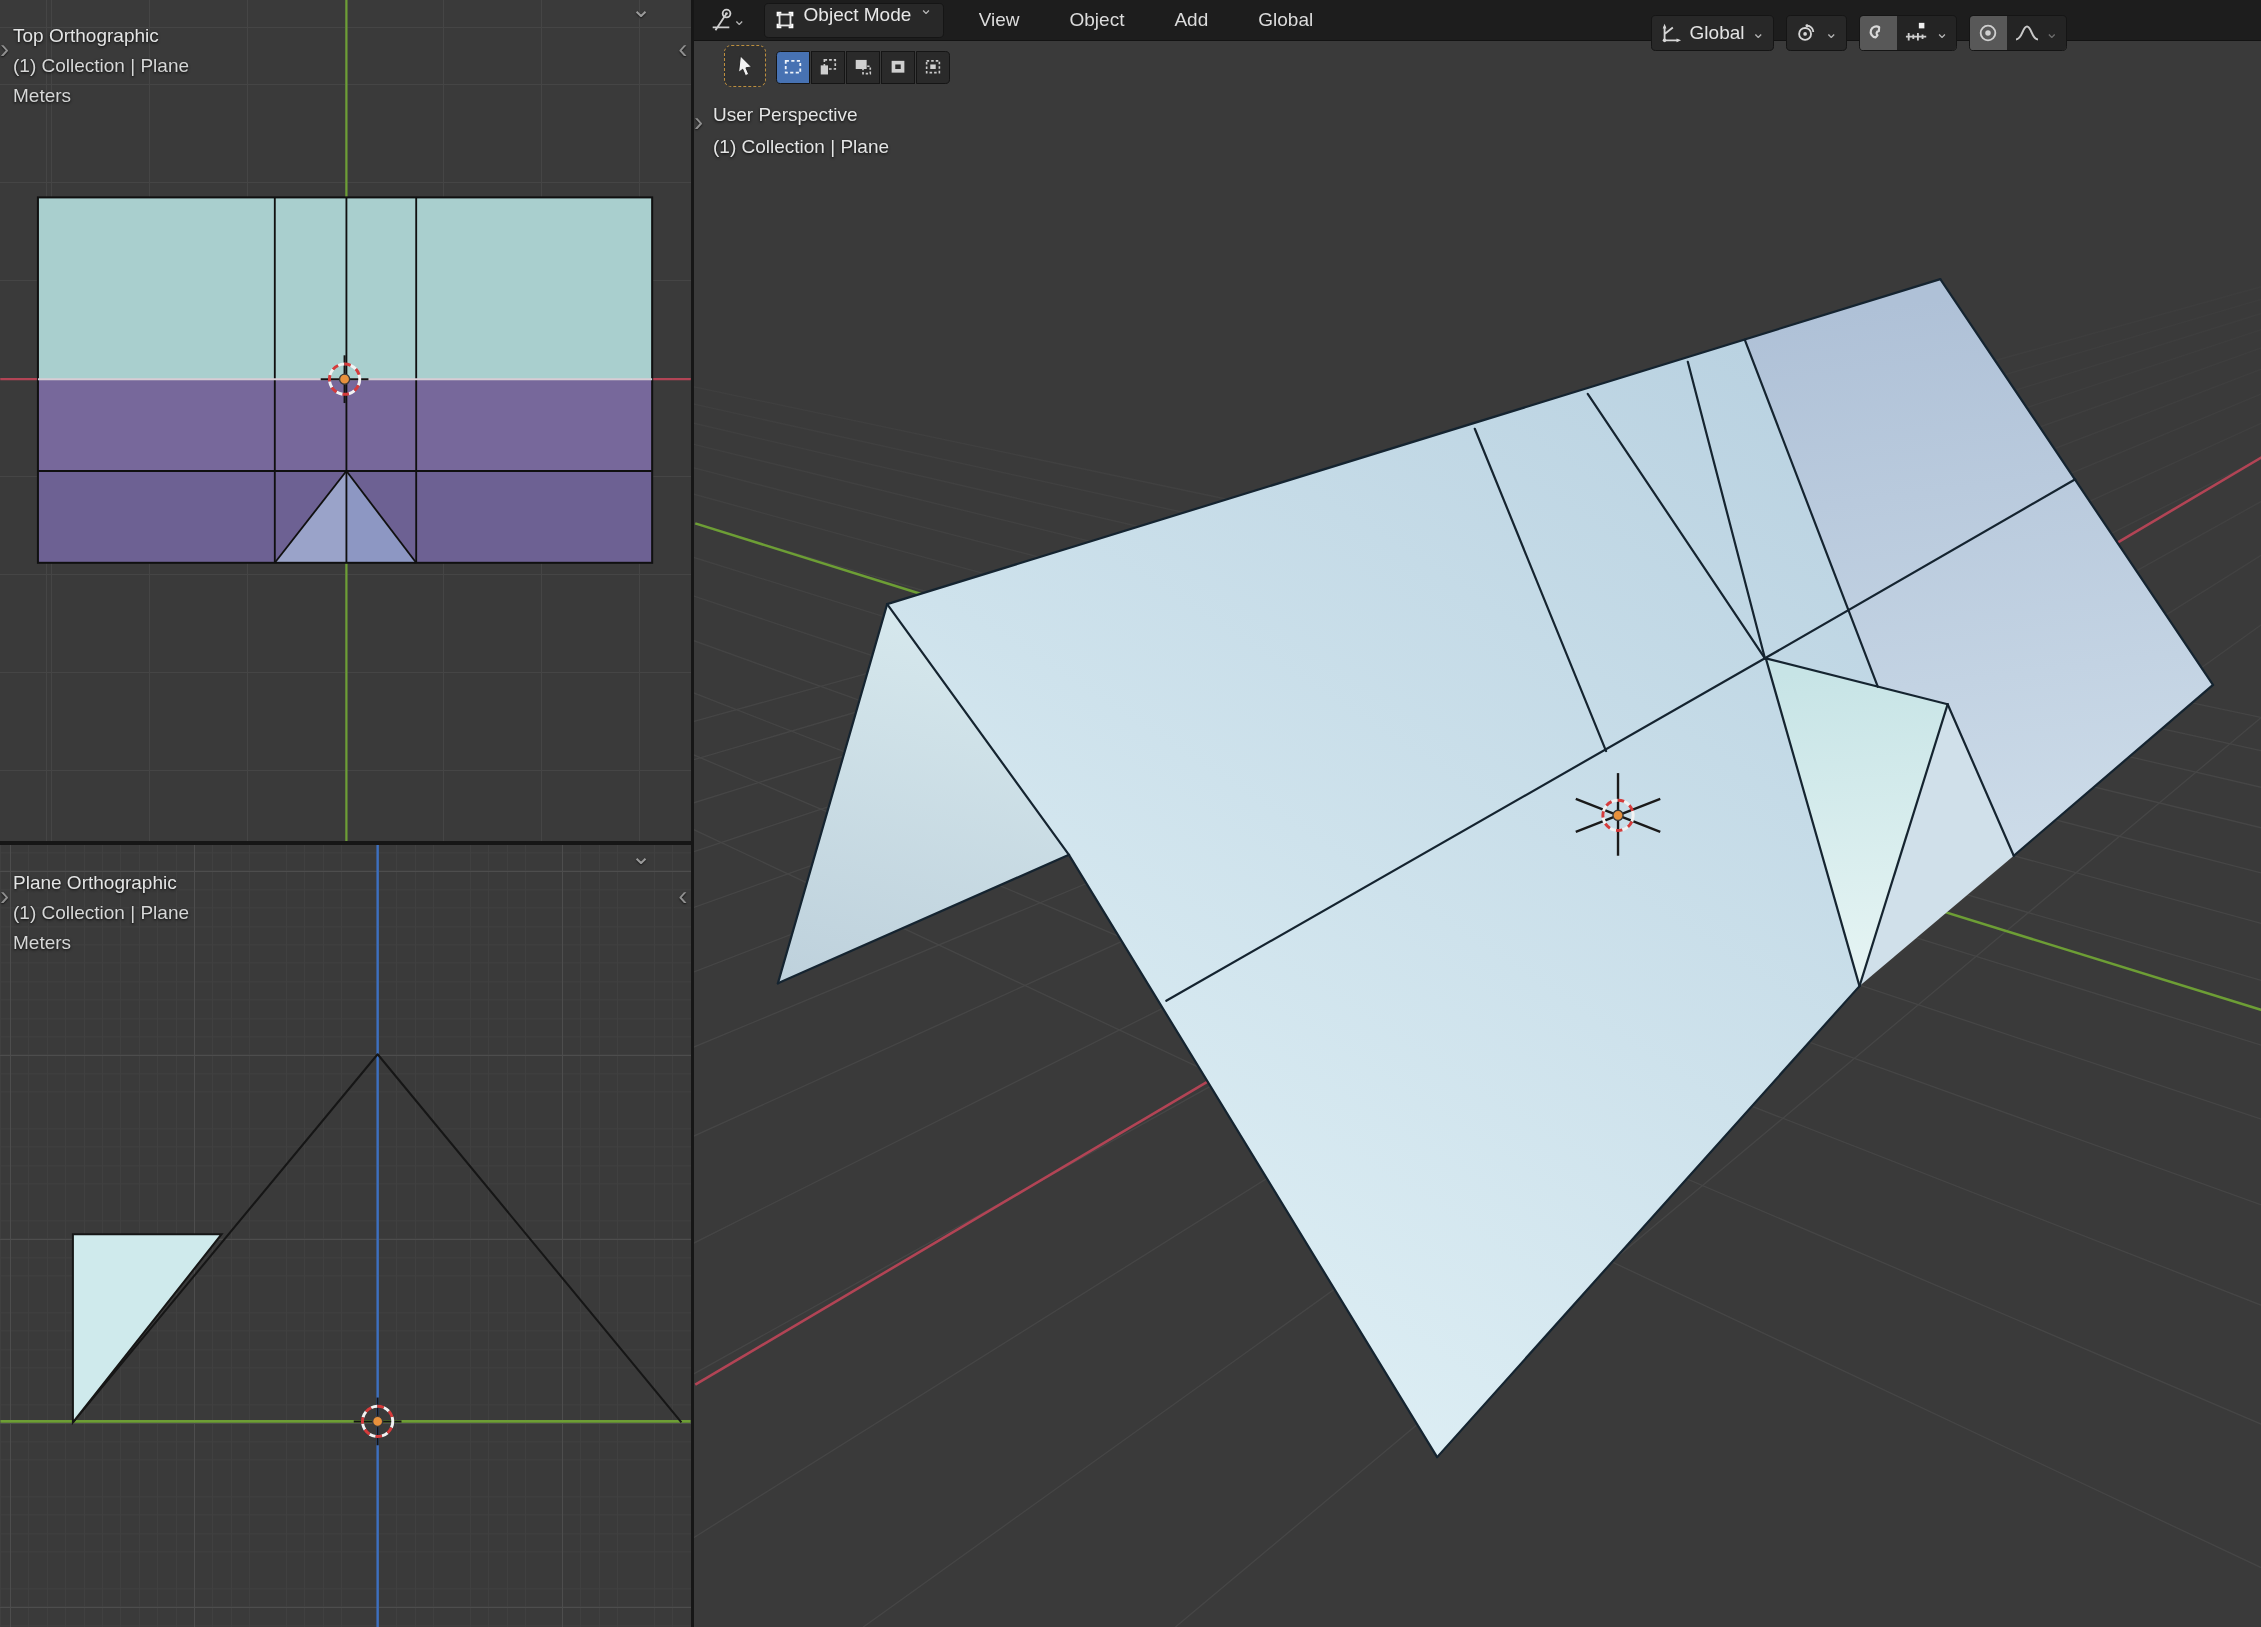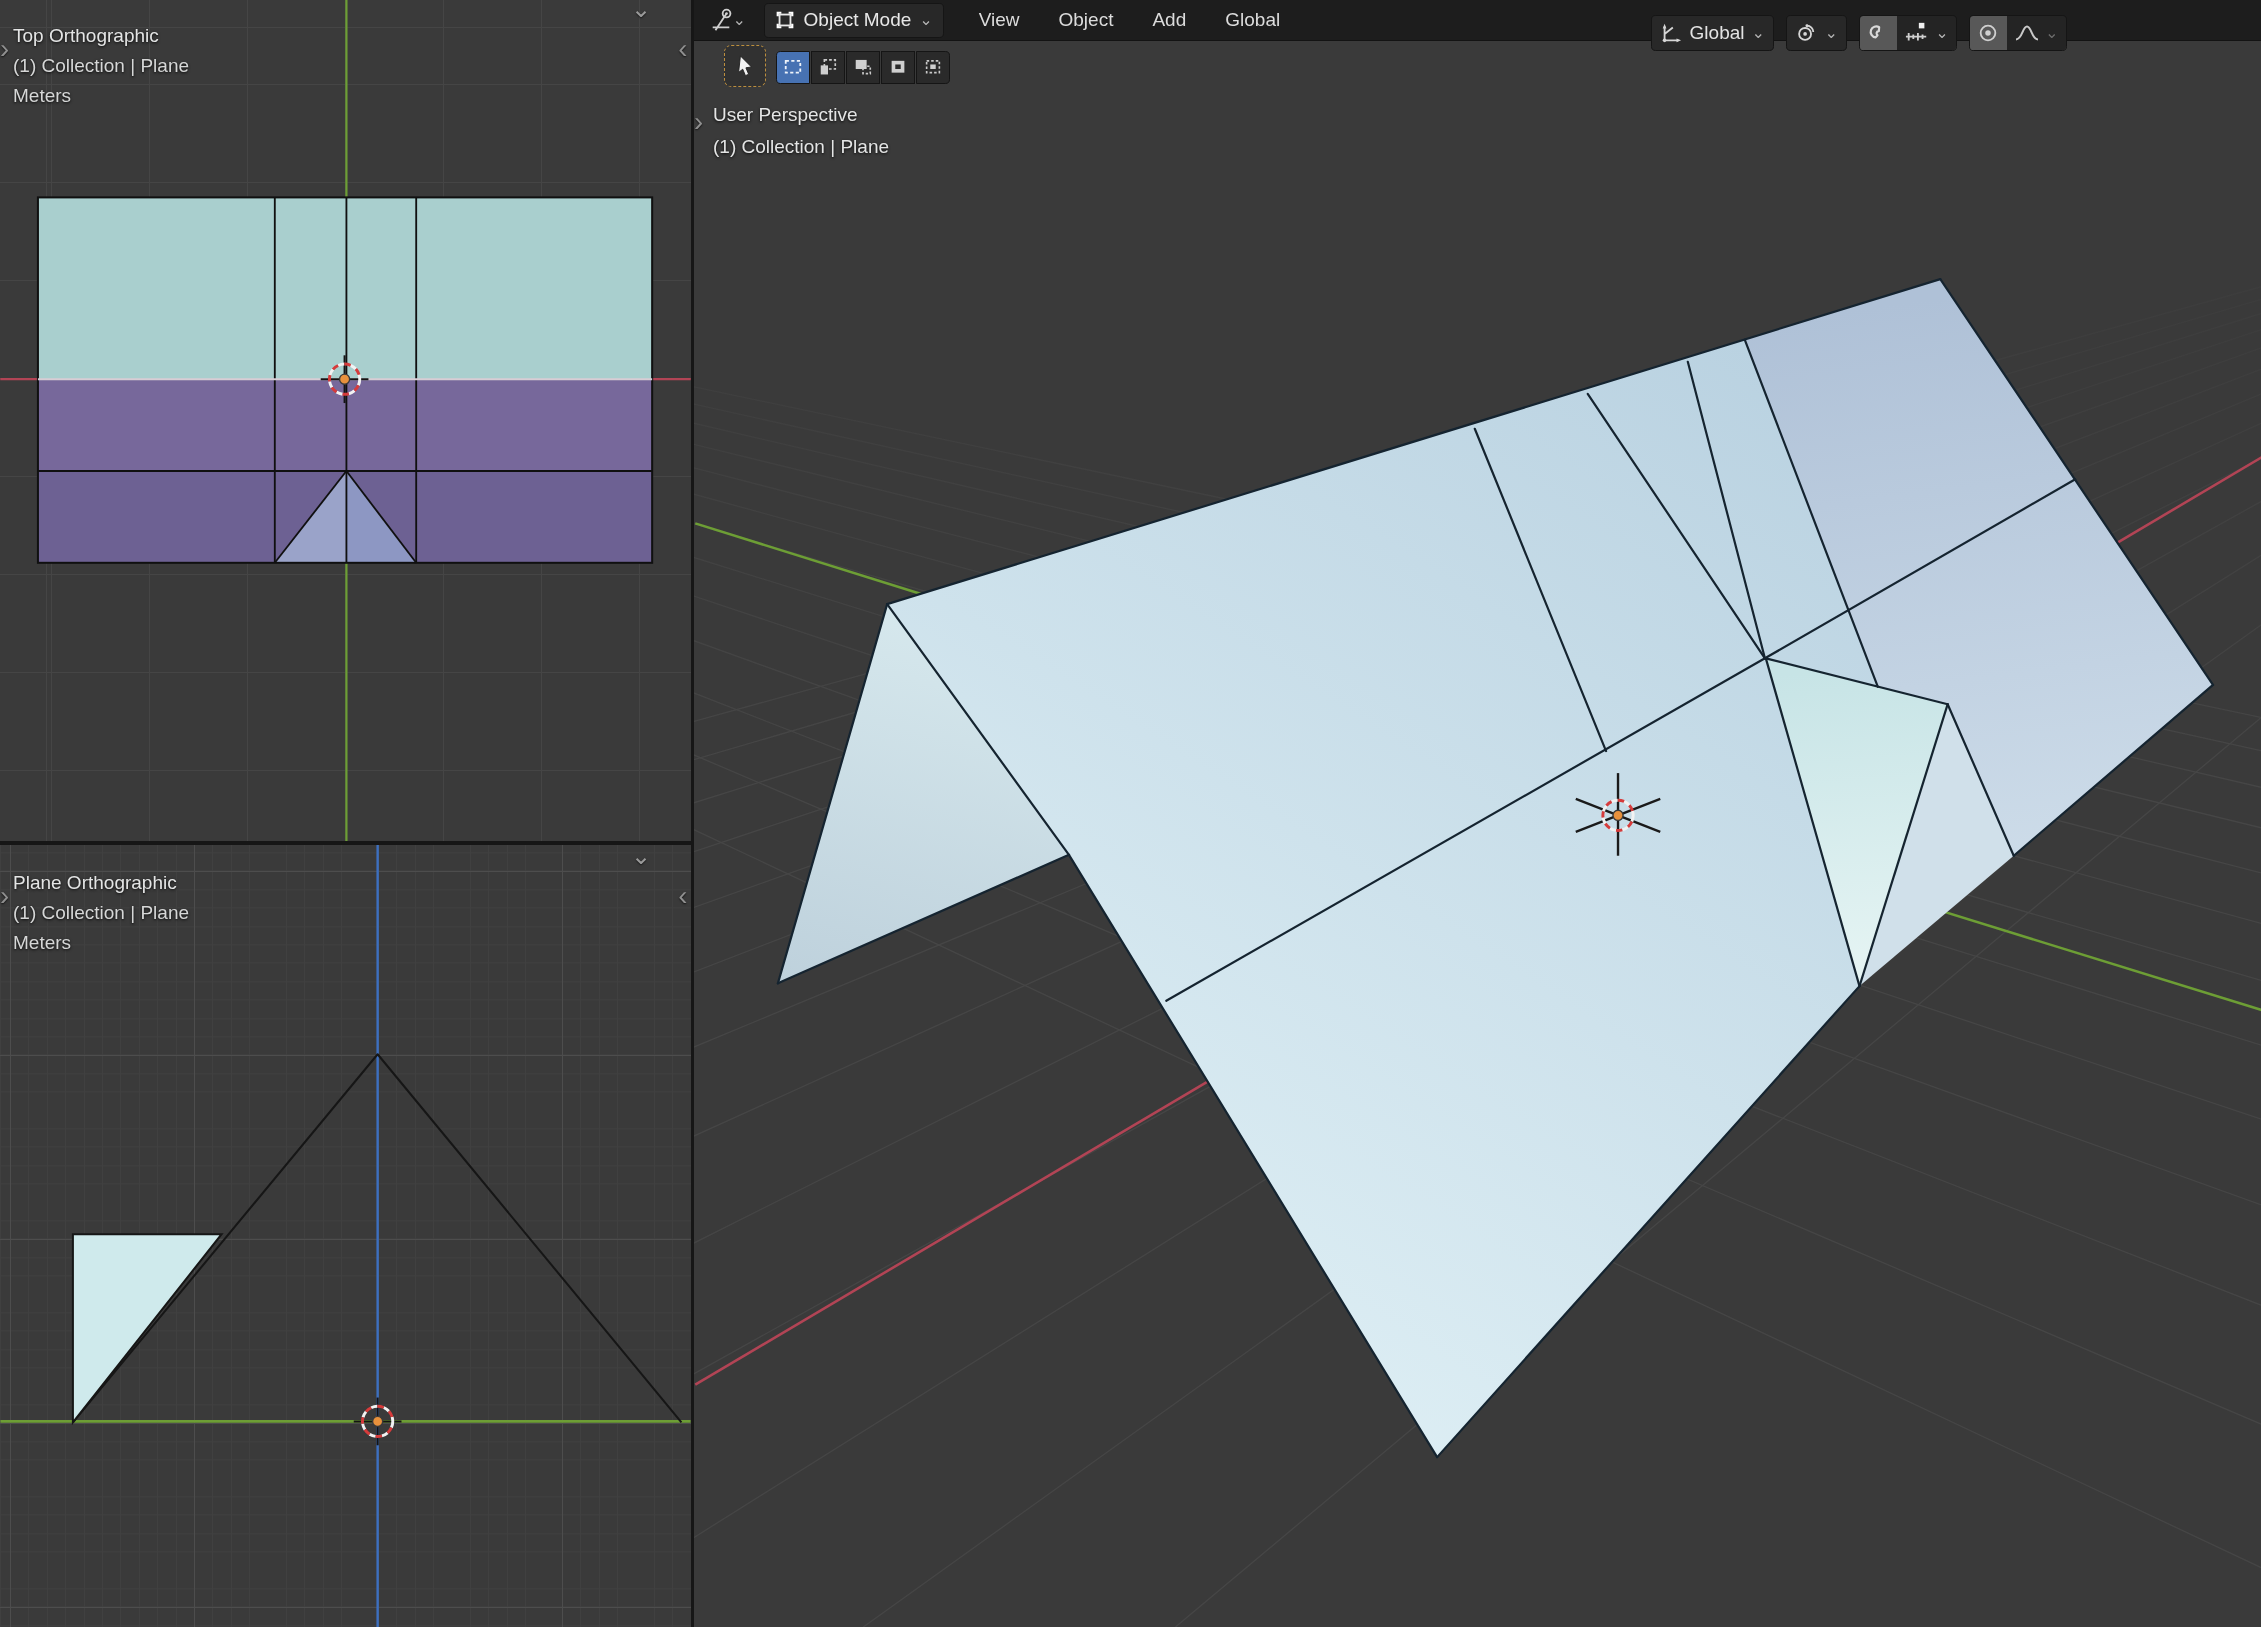--- a/index.html
+++ b/index.html
@@ -35,23 +35,23 @@
     text-shadow:0 0.9px 1.8px rgba(0,0,0,.6);cursor:pointer;}
   .edge-arrow{position:absolute;color:#8f8f8f;font-size:27.5px;line-height:27.5px;
     text-shadow:0 0.9px 1.8px rgba(0,0,0,.7);cursor:pointer;}
 
   
   .header{position:absolute;left:0;top:0;width:1568px;height:40px;background:#1d1d1d;
     border-bottom:0.9px solid #131313;display:flex;align-items:center;z-index:20;}
   .hbtn{display:flex;align-items:center;color:#d8d8d8;}
   .editor-btn{margin-left:9.2px;padding:3.7px 5.5px;border-radius:4.6px;cursor:pointer;}
   .mode-pill{margin-left:13px;height:33px;padding:0 10px;border-radius:4.6px;background:#282828;
-    border:0.9px solid #151515;display:flex;align-items:center;gap:8.3px;cursor:pointer;}
+    border:0.9px solid #151515;display:flex;gap:8.3px;cursor:pointer;}
   .mode-pill .lbl{font-size:19px;color:#e8e8e8;}
-  .menu-row{display:flex;margin-left:22px;gap:13px;}
+  .menu-row{display:flex;margin-left:22px;gap:24px;}
   .menu-item{font-size:19px;color:#dcdcdc;padding:5.5px 13px;border-radius:4.6px;cursor:pointer;}
   .right-cluster{position:absolute;left:957px;top:15px;display:flex;align-items:center;gap:12px;}
   .pill{height:34px;background:#282828;border:0.9px solid #151515;border-radius:4.6px;
     display:flex;align-items:center;padding:0 8.3px;gap:7.3px;cursor:pointer;}
   .pill .lbl{font-size:19px;color:#e3e3e3;}
   .duo{height:34px;display:flex;align-items:stretch;border-radius:4.6px;overflow:hidden;border:0.9px solid #151515;}
   .duo .seg-on{background:#585858;display:flex;align-items:center;padding:0 7.3px;cursor:pointer;}
   .duo .seg-off{background:#242424;display:flex;align-items:center;padding:0 7.3px;gap:5.5px;cursor:pointer;}
   .chev{font-size:15.6px;color:#b5b5b5;line-height:9.2px;}
   .chev.dim{color:#6e6e6e;}

